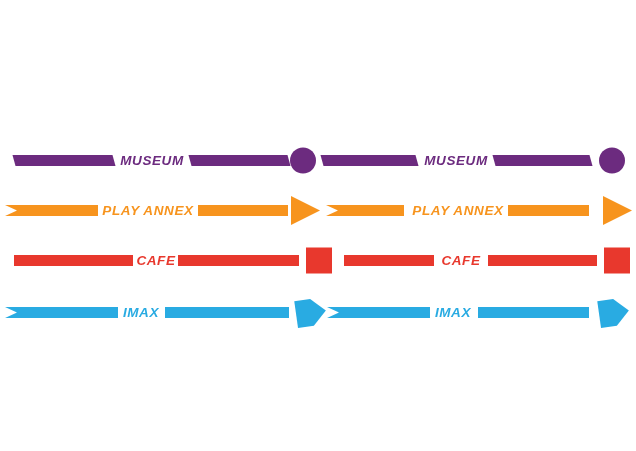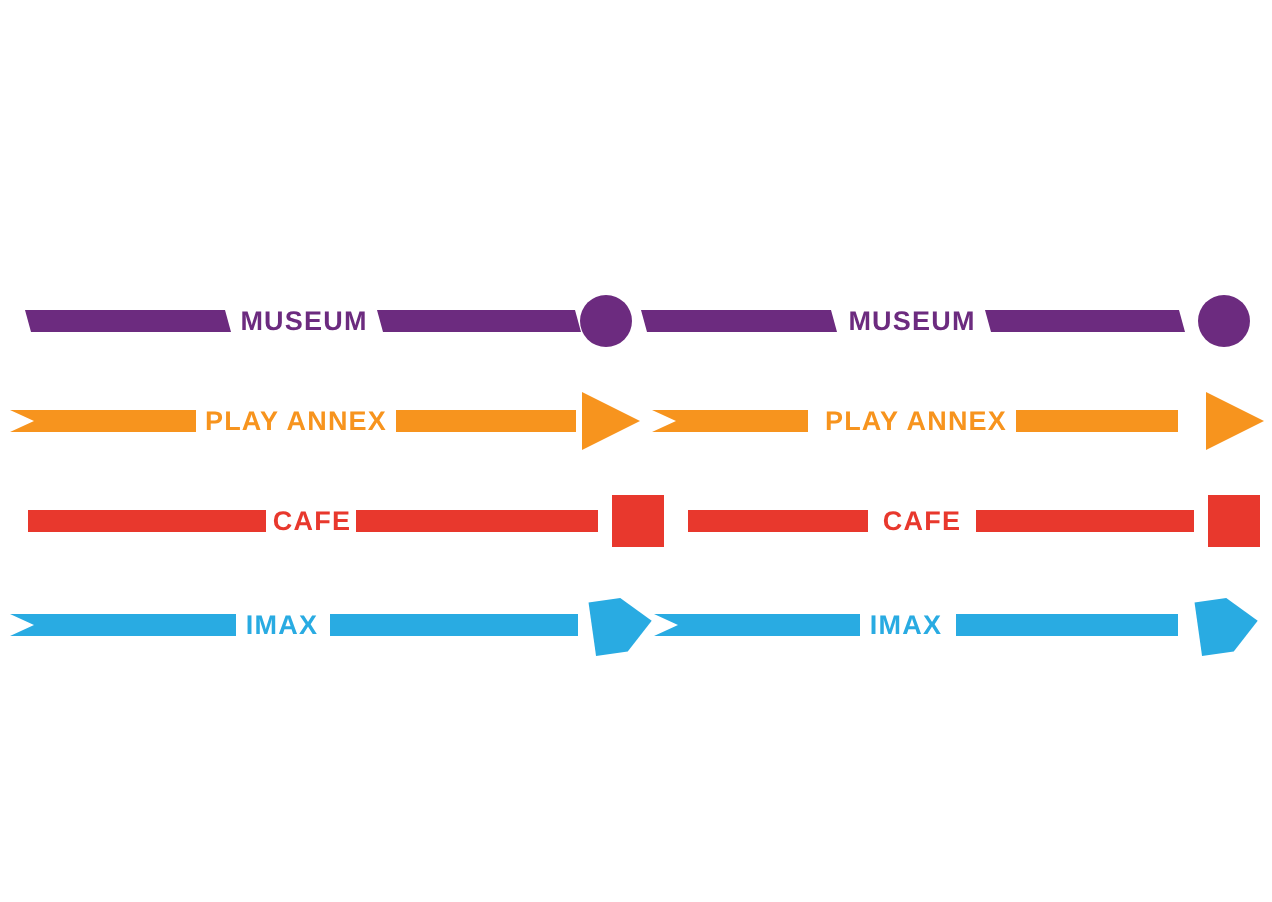--- a/index.html
+++ b/index.html
@@ -3,20 +3,21 @@
 <meta charset="utf-8">
 <style>
   html, body { margin: 0; padding: 0; background: #ffffff; }
   .canvas {
     position: relative;
     width: 636px;
     height: 451px;
     background: #ffffff;
     overflow: hidden;
     font-family: "Liberation Sans", "DejaVu Sans", sans-serif;
+    font-style: italic;
   }
   svg.route-row {
     position: absolute;
     left: 0;
     width: 636px;
     height: 47px;
     display: block;
   }
   .row-museum    { top: 137px; }
   .row-playannex { top: 187px; }

